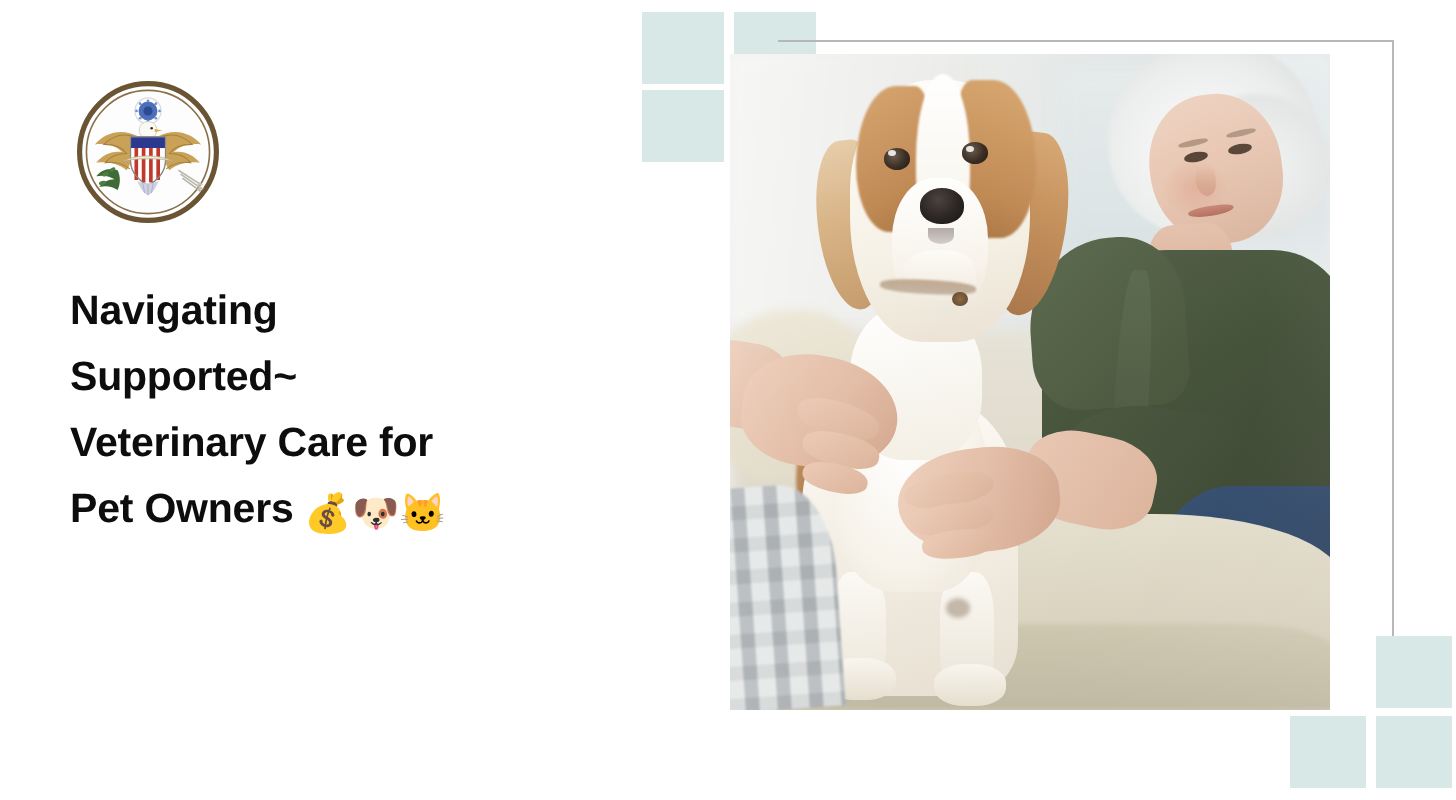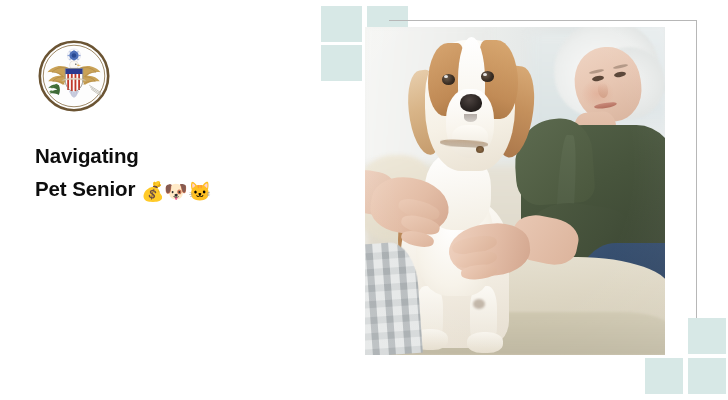--- a/index.html
+++ b/index.html
@@ -529,21 +529,23 @@
             <path d="M50 71.2 L50 78.2"></path>
             <path d="M53.5 70.5 L52.2 77"></path>
         </g>
 
         <path d="M34 56 C41 51.5 59 51.5 66 56 C59 54 41 54 34 56 Z" fill="#efe9da" stroke="#b9ad90" stroke-width="0.5"></path>
       </svg>
     </div>
 
     <div class="title-block">
       <div class="title-line">Navigating</div>
-      <div class="title-line"><span>Pet Senior </span><span class="emoji">💰🐶🐱</span></div>
+      <div class="title-line">Supported~</div>
+      <div class="title-line">Veterinary Care for</div>
+      <div class="title-line"><span>Pet Owners </span><span class="emoji">💰🐶🐱</span></div>
     </div>
   </div>
 
   <div class="right-col">
 
     <div class="deco tl-a"></div>
     <div class="deco tl-b"></div>
     <div class="deco tl-c"></div>
 
     <div class="frame-line top"></div>

